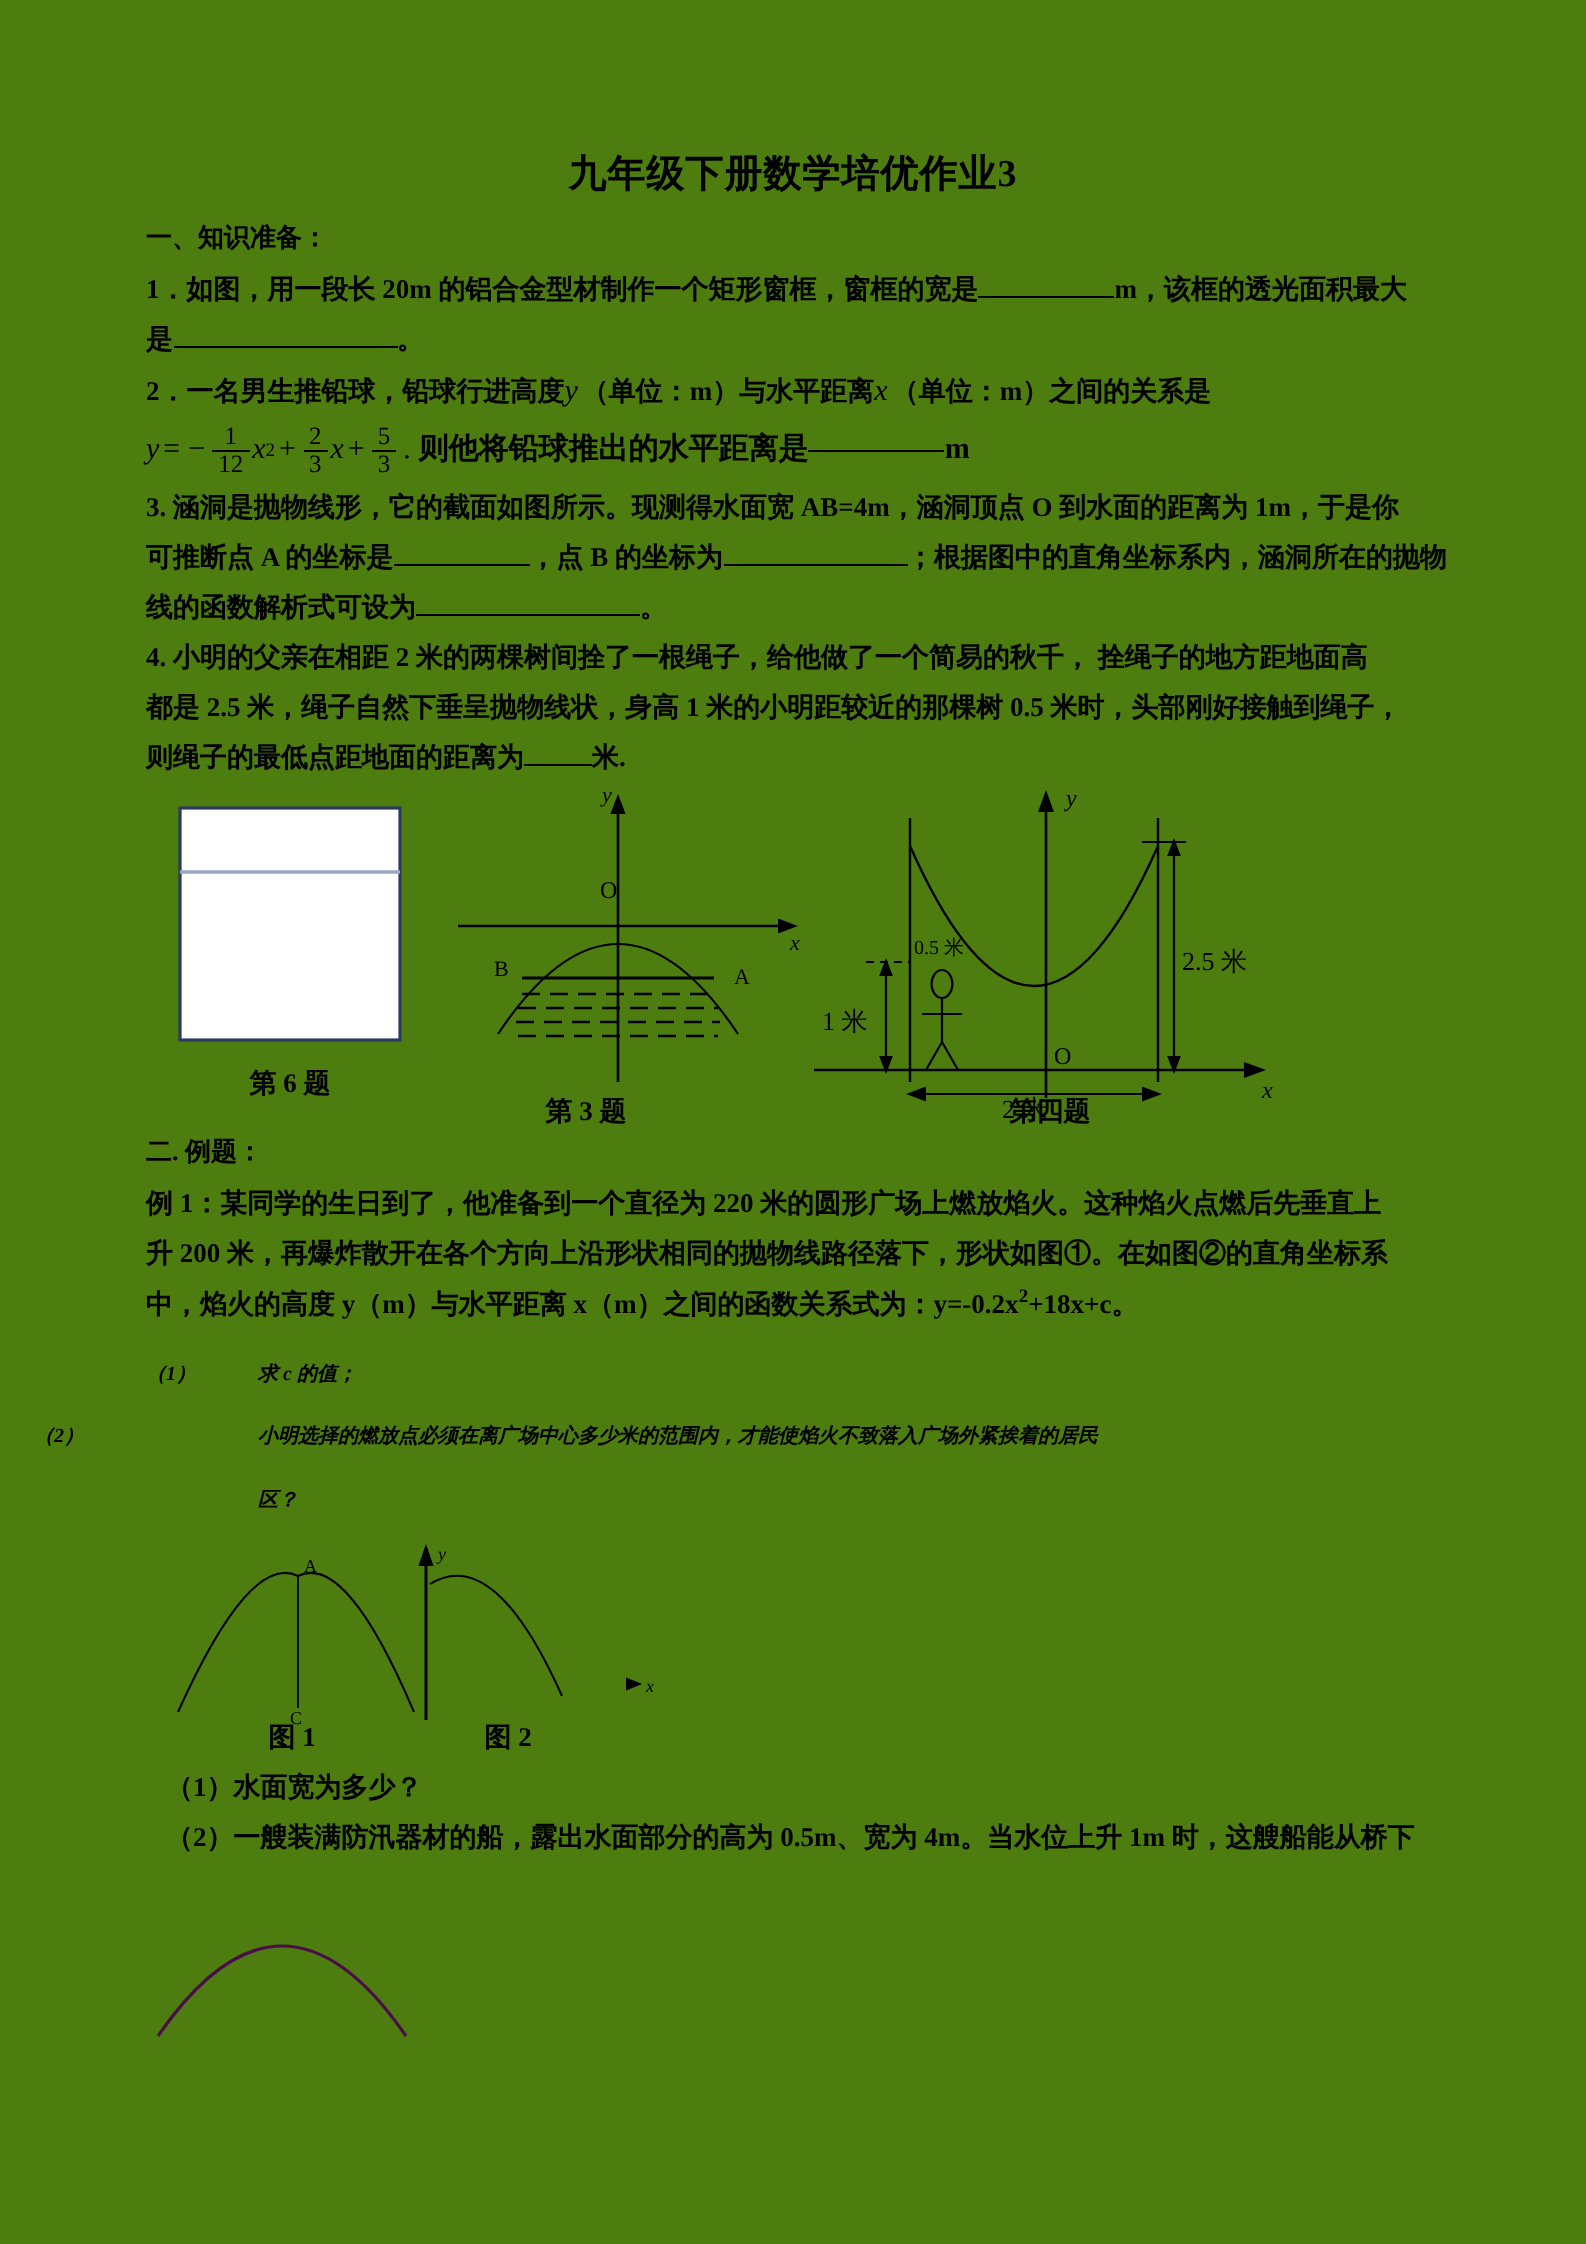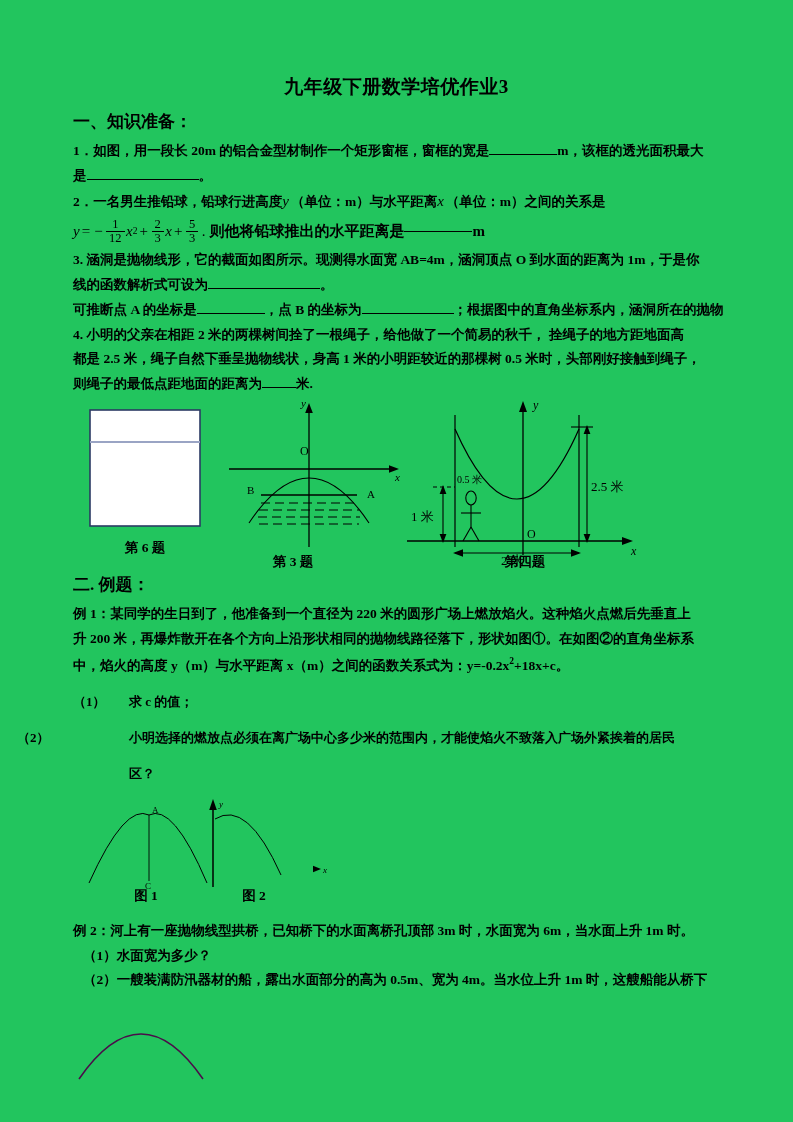--- a/index.html
+++ b/index.html
@@ -8,41 +8,41 @@
     background: #ffffff;
   }
   body {
     font-family: "Liberation Serif", "DejaVu Serif", serif;
     color: #000000;
   }
   .page {
     position: relative;
     width: 793px;
     height: 1122px;
-    background: #22c55e;
+    background: #4d7c0f;
     overflow: hidden;
   }
   .doc-title {
     position: absolute;
     left: 0;
     top: 74px;
     width: 793px;
     text-align: center;
     font-size: 19px;
     font-weight: 700;
     letter-spacing: 0.5px;
   }
   .content {
     position: absolute;
     left: 73px;
     top: 110px;
     width: 655px;
   }
   .section-head {
-    font-size: 17px;
+    font-size: 13px;
     font-weight: 700;
     margin: 0 0 6px 0;
     line-height: 1.45;
   }
   .para {
     font-size: 13.5px;
     font-weight: 700;
     line-height: 1.55;
     margin: 0 0 4px 0;
     text-align: justify;
@@ -50,24 +50,25 @@
   .blank {
     display: inline-block;
     border-bottom: 1.3px solid #000;
     vertical-align: baseline;
   }
   .b-md { width: 68px; }
   .b-lg { width: 92px; }
   .b-xl { width: 112px; }
   .b-xs { width: 34px; }
   .qline {
-    font-size: 13px;
+    font-size: 10px;
     font-weight: 700;
     line-height: 1.55;
     margin: 16px 0 2px 0;
+    font-style: italic;
   }
   .qlabel { display: inline-block; width: 56px; }
   .qhang {
     padding-left: 56px;
     text-indent: -56px;
   }
   
   .formula-row {
     font-size: 13.5px;
     font-weight: 700;
@@ -161,24 +162,24 @@
         </span>
         <span class="op">.</span>
       </span>
       <span class="smalltext">则他将铅球推出的水平距离是</span>
         <span class="blank b-md"></span>
         <span class="smalltext">m</span>
     </div>
 
     <div class="para">3. 涵洞是抛物线形，它的截面如图所示。现测得水面宽 AB=4m，涵洞顶点 O 到水面的距离为 1m，于是你</div>
     <div class="para">
+      <span>可推断点 A 的坐标是</span><span class="blank b-md"></span><span>，点 B 的坐标为</span><span class="blank b-lg"></span><span>；根据图中的直角坐标系内，涵洞所在的抛物</span>
+    </div>
+    <div class="para">
       <span>线的函数解析式可设为</span><span class="blank b-xl"></span><span>。</span>
-    </div>
-    <div class="para">
-      <span>可推断点 A 的坐标是</span><span class="blank b-md"></span><span>，点 B 的坐标为</span><span class="blank b-lg"></span><span>；根据图中的直角坐标系内，涵洞所在的抛物</span>
     </div>
 
     <div class="para">4. 小明的父亲在相距 2 米的两棵树间拴了一根绳子，给他做了一个简易的秋千， 拴绳子的地方距地面高</div>
     <div class="para">都是 2.5 米，绳子自然下垂呈抛物线状，身高 1 米的小明距较近的那棵树 0.5 米时，头部刚好接触到绳子，</div>
     <div class="para">
       <span>则绳子的最低点距地面的距离为</span><span class="blank b-xs"></span><span>米.</span>
     </div>
 
     <div class="figrow">
 
@@ -300,21 +301,20 @@
           <polygon points="22,4 18.2,15 25.8,15" fill="#000"></polygon>
           <path d="M 24 24 Q 56 4 90 80" fill="none" stroke="#000" stroke-width="1"></path>
           <polygon points="130,74 122,70.8 122,77.2" fill="#000"></polygon>
           <text x="28" y="12" font-family="Liberation Serif, serif" font-size="9" font-style="italic" fill="#000">y</text>
           <text x="132" y="78" font-family="Liberation Serif, serif" font-size="9" font-style="italic" fill="#000">x</text>
         </svg>
       </div>
       <div class="figcap" style="left:126px; top:88px; width:110px;">图 2</div>
     </div>
 
-    <div class="para" style="margin-top:10px;">例 2：河上有一座抛物线型拱桥，已知桥下的水面离桥孔顶部 3m 时，水面宽为 6m，当水面上升 1m 时。</div>
     <div class="para" style="padding-left:10px;">（1）水面宽为多少？</div>
     <div class="para" style="padding-left:10px;">（2）一艘装满防汛器材的船，露出水面部分的高为 0.5m、宽为 4m。当水位上升 1m 时，这艘船能从桥下</div>
 
     <div class="figrow" style="height:90px; margin-top:14px;">
       <div class="fig-abs" style="left:0px; top:0px;">
         <svg width="200" height="90" viewBox="0 0 200 90">
           <path d="M 6 74 Q 68 -16 130 74" fill="none" stroke="#4a0d4a" stroke-width="1.6"></path>
         </svg>
       </div>
     </div>

